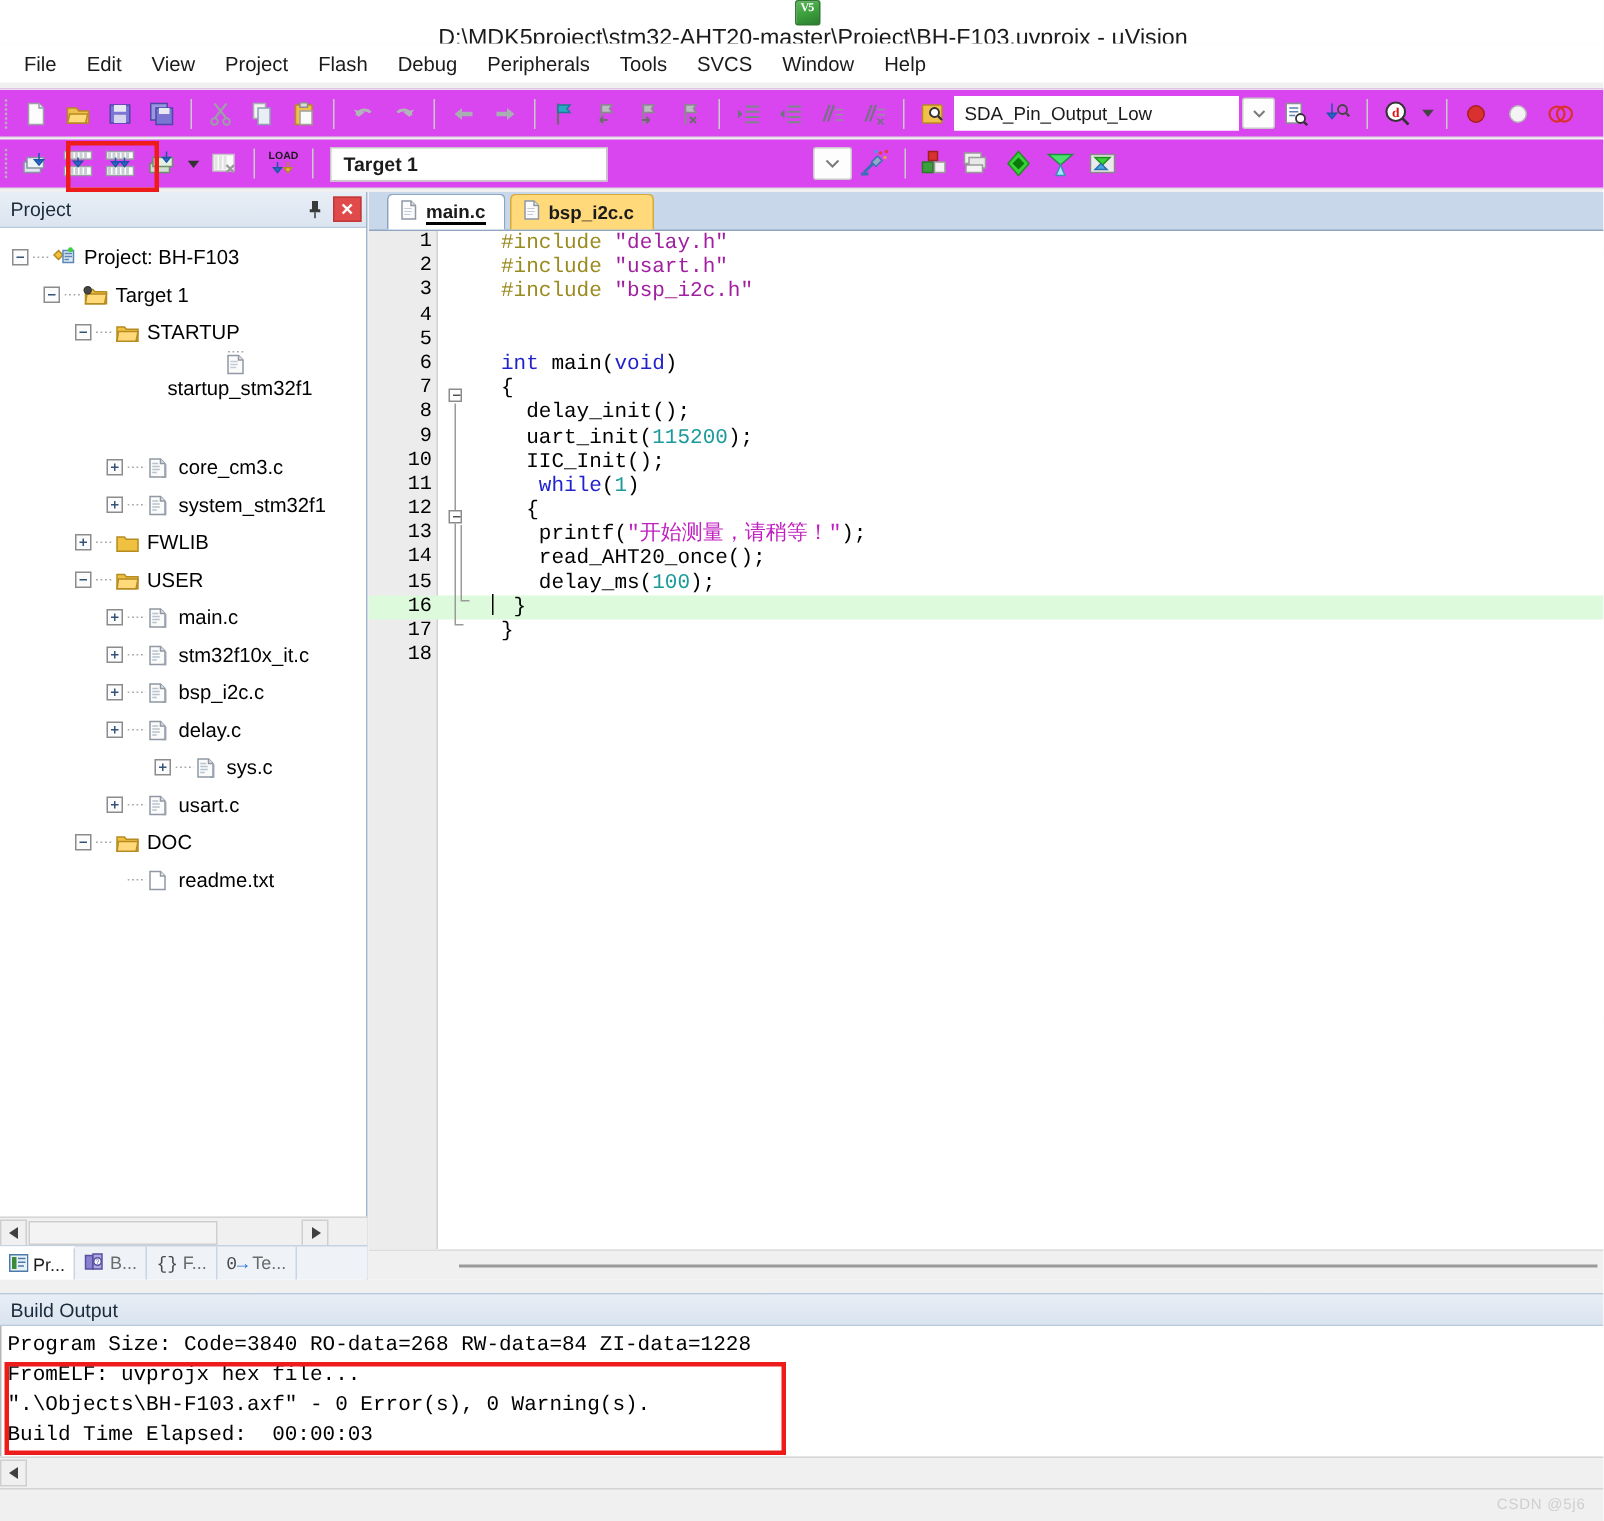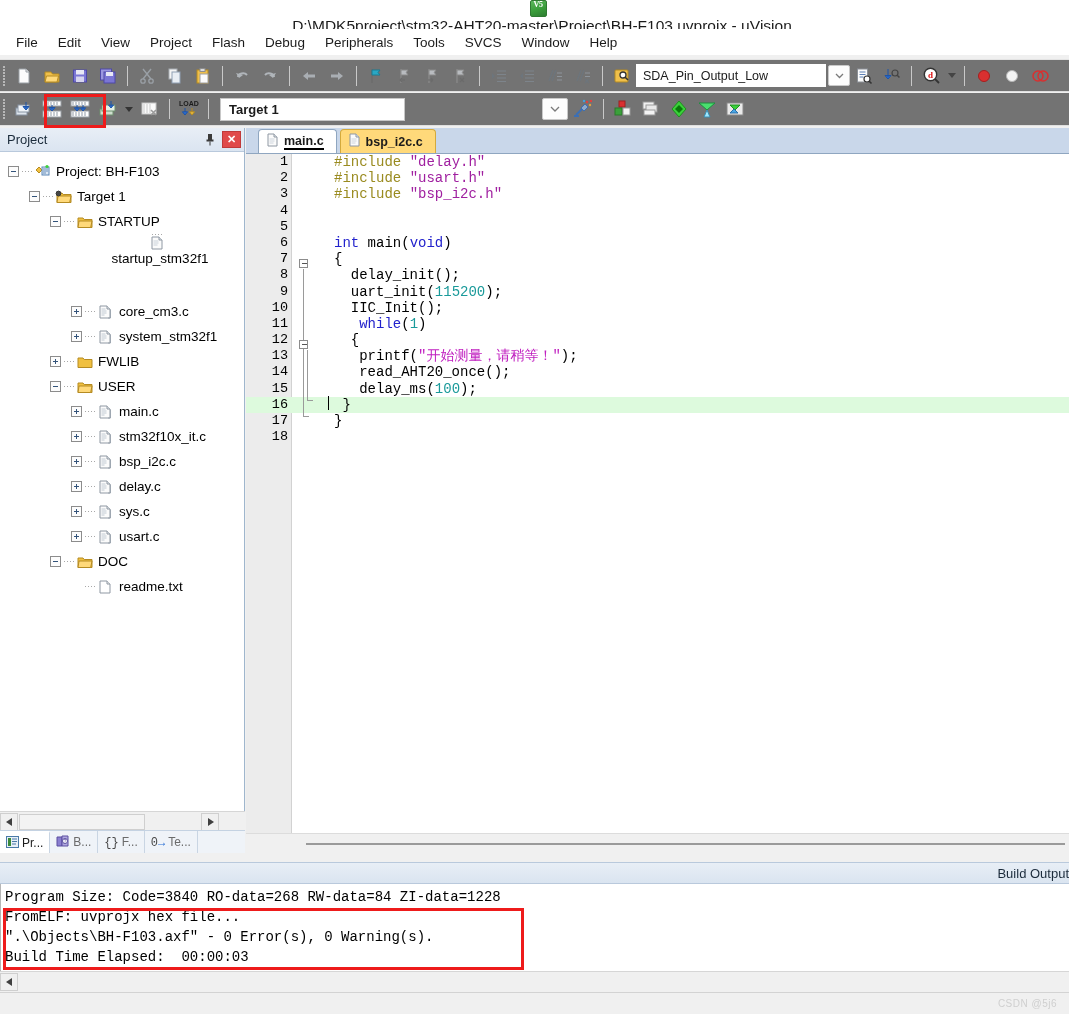--- a/index.html
+++ b/index.html
@@ -48,21 +48,21 @@
     padding-left: 6px;
   }
   .menu-item {
     font-size: 13.5px; color: #1b1b1b; padding: 3px 10px;
     white-space: nowrap; cursor: default;
   }
 
   
   .toolbar {
     position: absolute; left: 0; width: 1069px; height: 33px;
-    background: #737373;
+    background: #d946ef;
     border-bottom: 1px solid #dfdfdf;
     display: flex; align-items: center;
   }
   .toolbar.row1 { top: 59px; border-top: 1px solid #e4e4e4; }
   .toolbar.row2 { top: 93px; }
   .grip {
     width: 3px; height: 20px; margin: 0 4px 0 3px;
     background-image: radial-gradient(circle at 1px 1px, #b8b8b8 0.8px, transparent 0.9px);
     background-size: 3px 3px;
     flex: 0 0 auto;
@@ -226,21 +226,21 @@
   .hs-line { position: absolute; left: 60px; right: 4px; top: 8px; height: 2px; background: #9a9a9a; }
 
   
   .build-panel {
     position: absolute; left: 0; top: 862px; width: 1069px; height: 130px;
     background: #ffffff;
   }
   .build-header {
     height: 22px; background: linear-gradient(180deg,#e8eef6 0%,#dae4f0 100%);
     border-top: 1px solid #b9c9dc; border-bottom: 1px solid #b9c9dc;
-    display: flex; align-items: center; padding-left: 7px; justify-content: flex-end;
+    display: flex; align-items: center; padding-left: 7px;
   }
   .build-header .t { font-size: 13px; color: #1b2b3b; }
   .build-body {
     position: absolute; left: 0; top: 22px; right: 0; height: 87px;
     background: #ffffff; padding: 3px 0 0 4px; overflow: hidden;
     border-left: 1px solid #b6b6b6;
   }
   .bline {
     font-family: "Liberation Mono", monospace; font-size: 14px; color: #000000;
     height: 20px; line-height: 20px; white-space: pre;
@@ -746,21 +746,21 @@
           <span class="expander plus"></span>
           <span class="dots"></span>
           <svg class="ico" width="17" height="16" viewBox="0 0 17 16">
             <path d="M3 2h7l3 3v9H3z" fill="#fbfbfb" stroke="#8f98a3"></path>
             <path d="M10 2v3h3" fill="#e2e6ea" stroke="#8f98a3"></path>
             <path d="M4.5 5h4M4.5 7h5M4.5 9h5M4.5 11h3" stroke="#b9c3cd" stroke-width="0.9"></path>
             <path d="M13.5 5.5v8.5H11" stroke="#9aa3ad" stroke-width="0.9" fill="none"></path>
           </svg>
           <span class="tlabel">delay.c</span>
         </div>
-        <div class="trow" style="padding-left: 71px;">
+        <div class="trow" style="padding-left: 71px; margin-left: 32px;">
           <span class="expander plus"></span>
           <span class="dots"></span>
           <svg class="ico" width="17" height="16" viewBox="0 0 17 16">
             <path d="M3 2h7l3 3v9H3z" fill="#fbfbfb" stroke="#8f98a3"></path>
             <path d="M10 2v3h3" fill="#e2e6ea" stroke="#8f98a3"></path>
             <path d="M4.5 5h4M4.5 7h5M4.5 9h5M4.5 11h3" stroke="#b9c3cd" stroke-width="0.9"></path>
             <path d="M13.5 5.5v8.5H11" stroke="#9aa3ad" stroke-width="0.9" fill="none"></path>
           </svg>
           <span class="tlabel">sys.c</span>
         </div>

